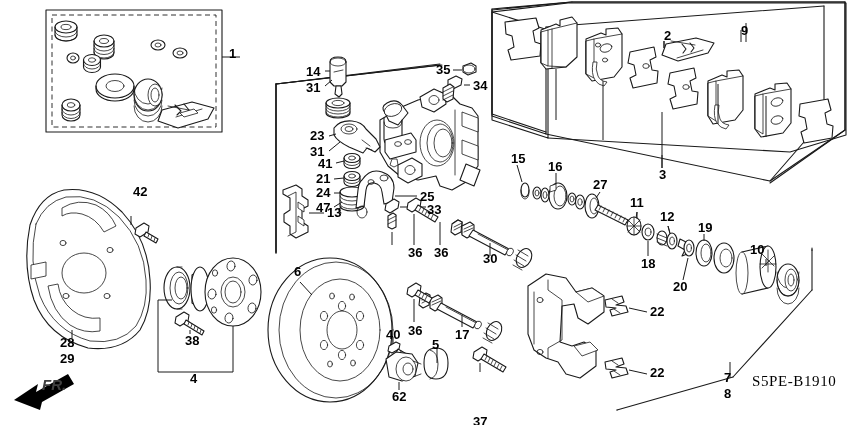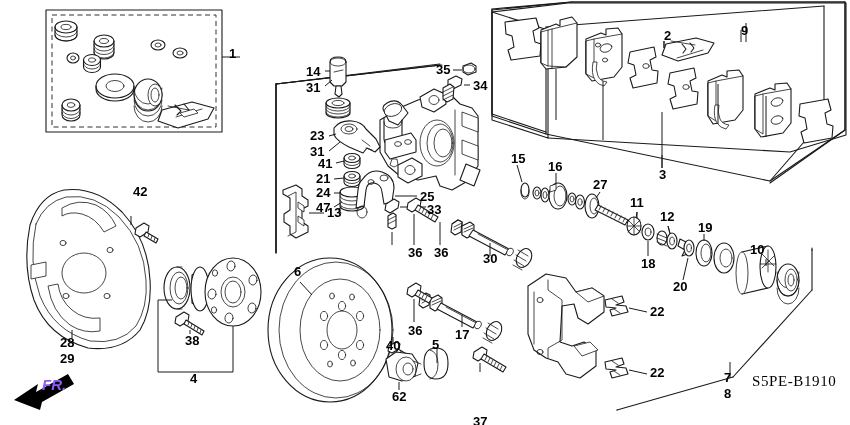--- a/index.html
+++ b/index.html
@@ -40,21 +40,21 @@
     color: #000;
     letter-spacing: 0.6px;
     white-space: nowrap;
   }
   .frtext {
     position: absolute;
     font-family: "Liberation Sans", sans-serif;
     font-size: 15px;
     font-weight: bold;
     font-style: italic;
-    color: #8b5cf6;
+    color: #404040;
     white-space: nowrap;
   }
 </style>
 </head>
 <body>
 
 <div id="sheet">
 
   <svg id="art" viewBox="0 0 850 425" xmlns="http://www.w3.org/2000/svg">
     <defs>
@@ -726,21 +726,21 @@
   <div class="lbl" style="left:483px;top:252px;">30</div>
   <div class="lbl" style="left:310px;top:145px;">31</div>
   <div class="lbl" style="left:316px;top:201px;">47</div>
   <div class="lbl" style="left:427px;top:203px;">33</div>
   <div class="lbl" style="left:473px;top:79px;">34</div>
   <div class="lbl" style="left:436px;top:63px;">35</div>
   <div class="lbl" style="left:408px;top:246px;">36</div>
   <div class="lbl" style="left:473px;top:371px;margin-top:44px;">37</div>
   <div class="lbl" style="left:185px;top:334px;">38</div>
   <div class="lbl" style="left:392px;top:390px;">62</div>
-  <div class="lbl" style="left:386px;top:339px;">40</div>
+  <div class="lbl" style="left:386px;top:328px;">40</div>
   <div class="lbl" style="left:318px;top:157px;">41</div>
   <div class="lbl" style="left:133px;top:185px;">42</div>
   <div class="lbl" style="left:434px;top:246px;">36</div>
   <div class="lbl" style="left:408px;top:324px;">36</div>
   <div class="lbl" style="left:650px;top:366px;">22</div>
 
   <div class="code" style="left:752px;top:373px;">S5PE-B1910</div>
   <div class="frtext" style="left:42px;top:376px;">FR.</div>
 
 </div>

